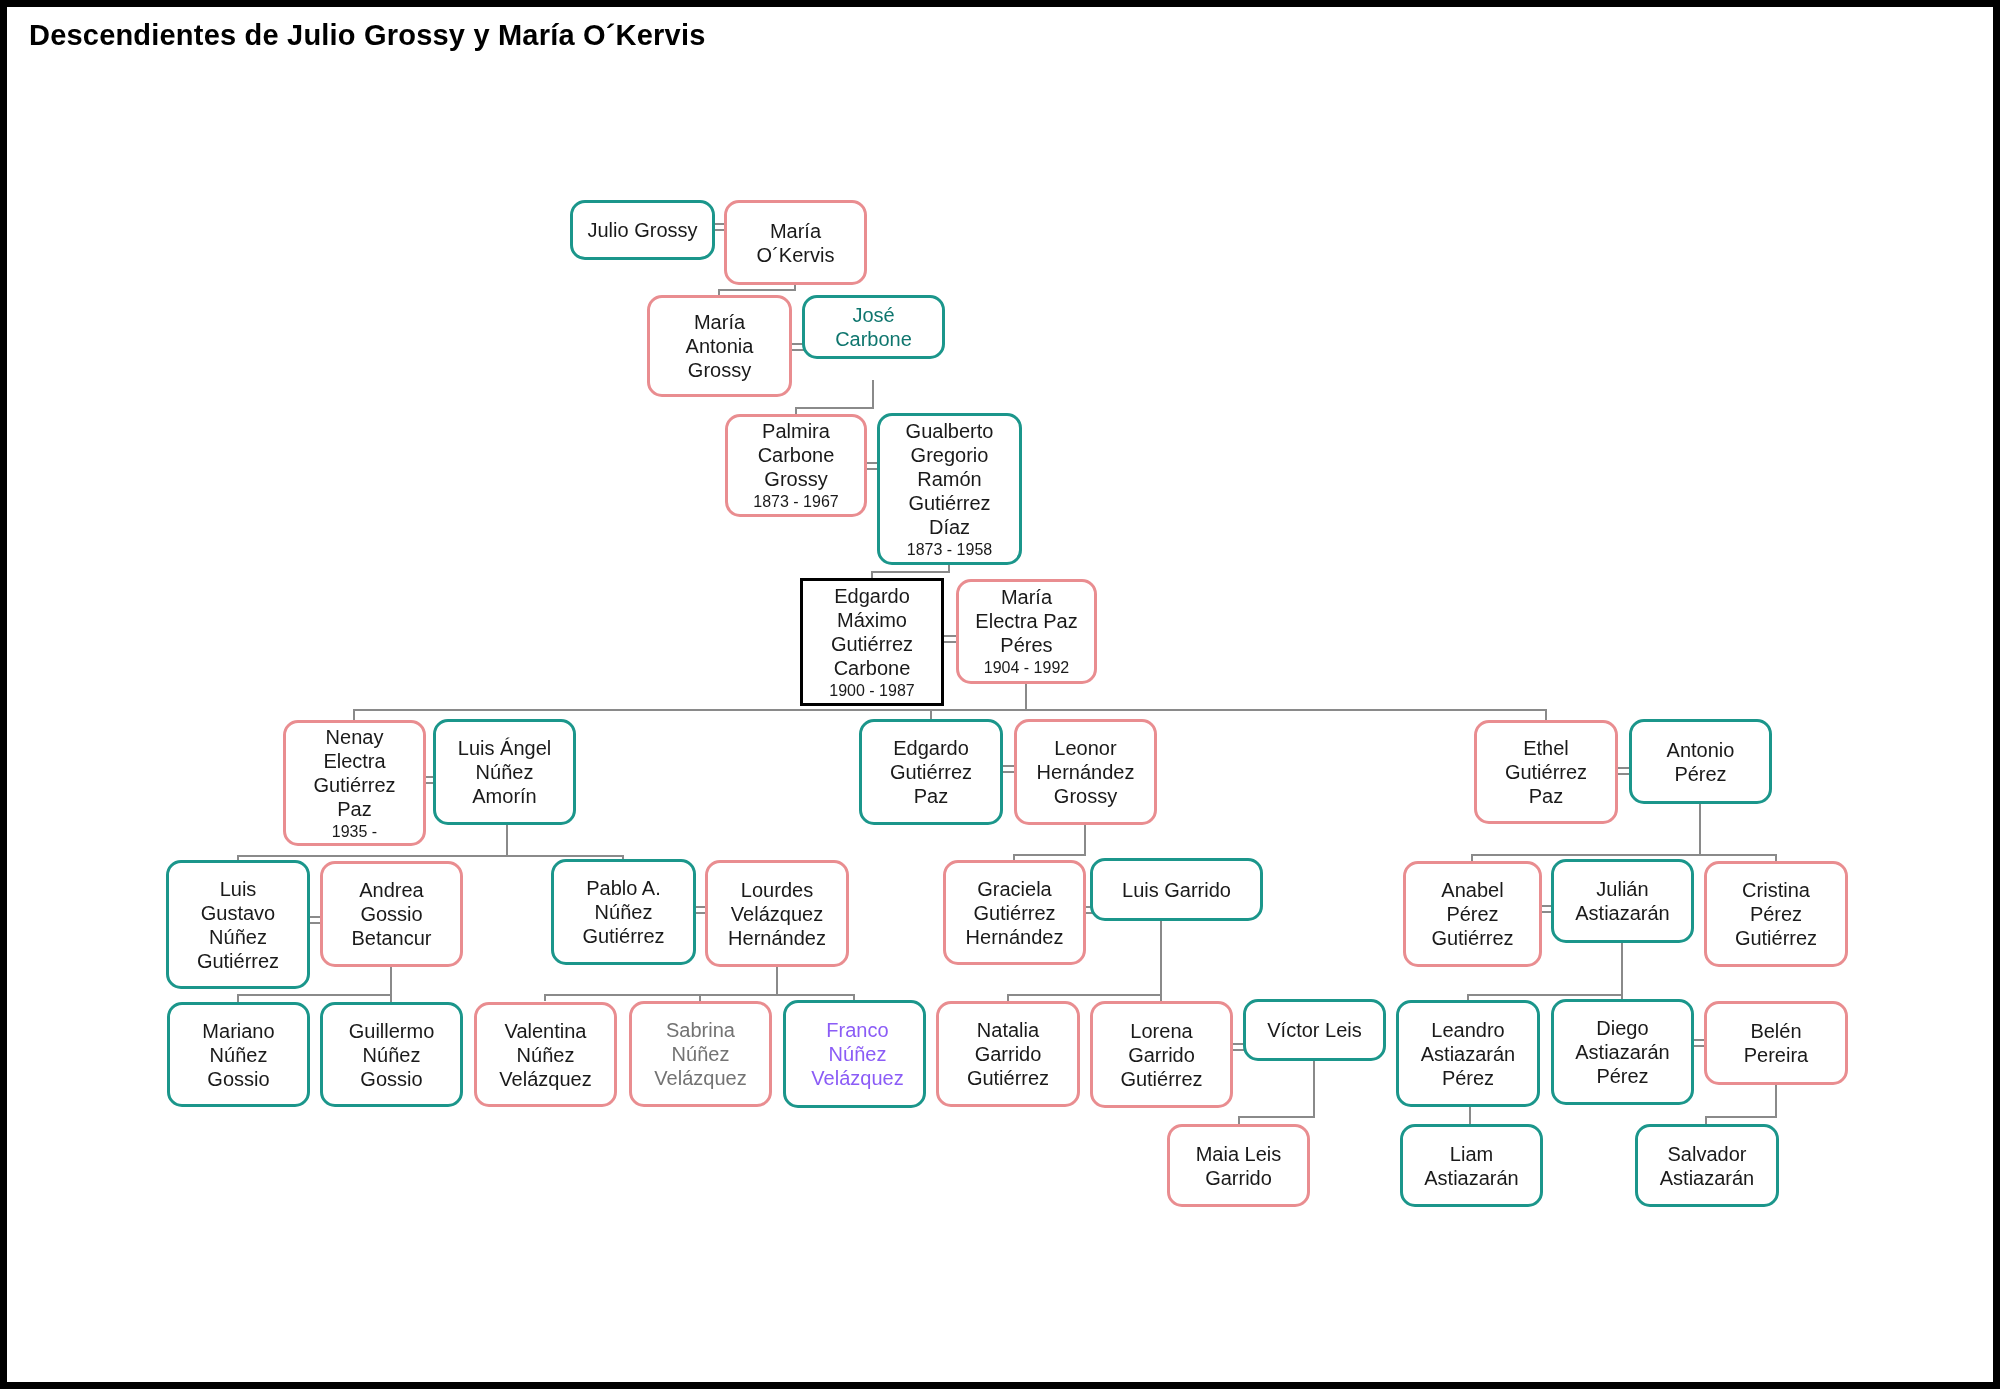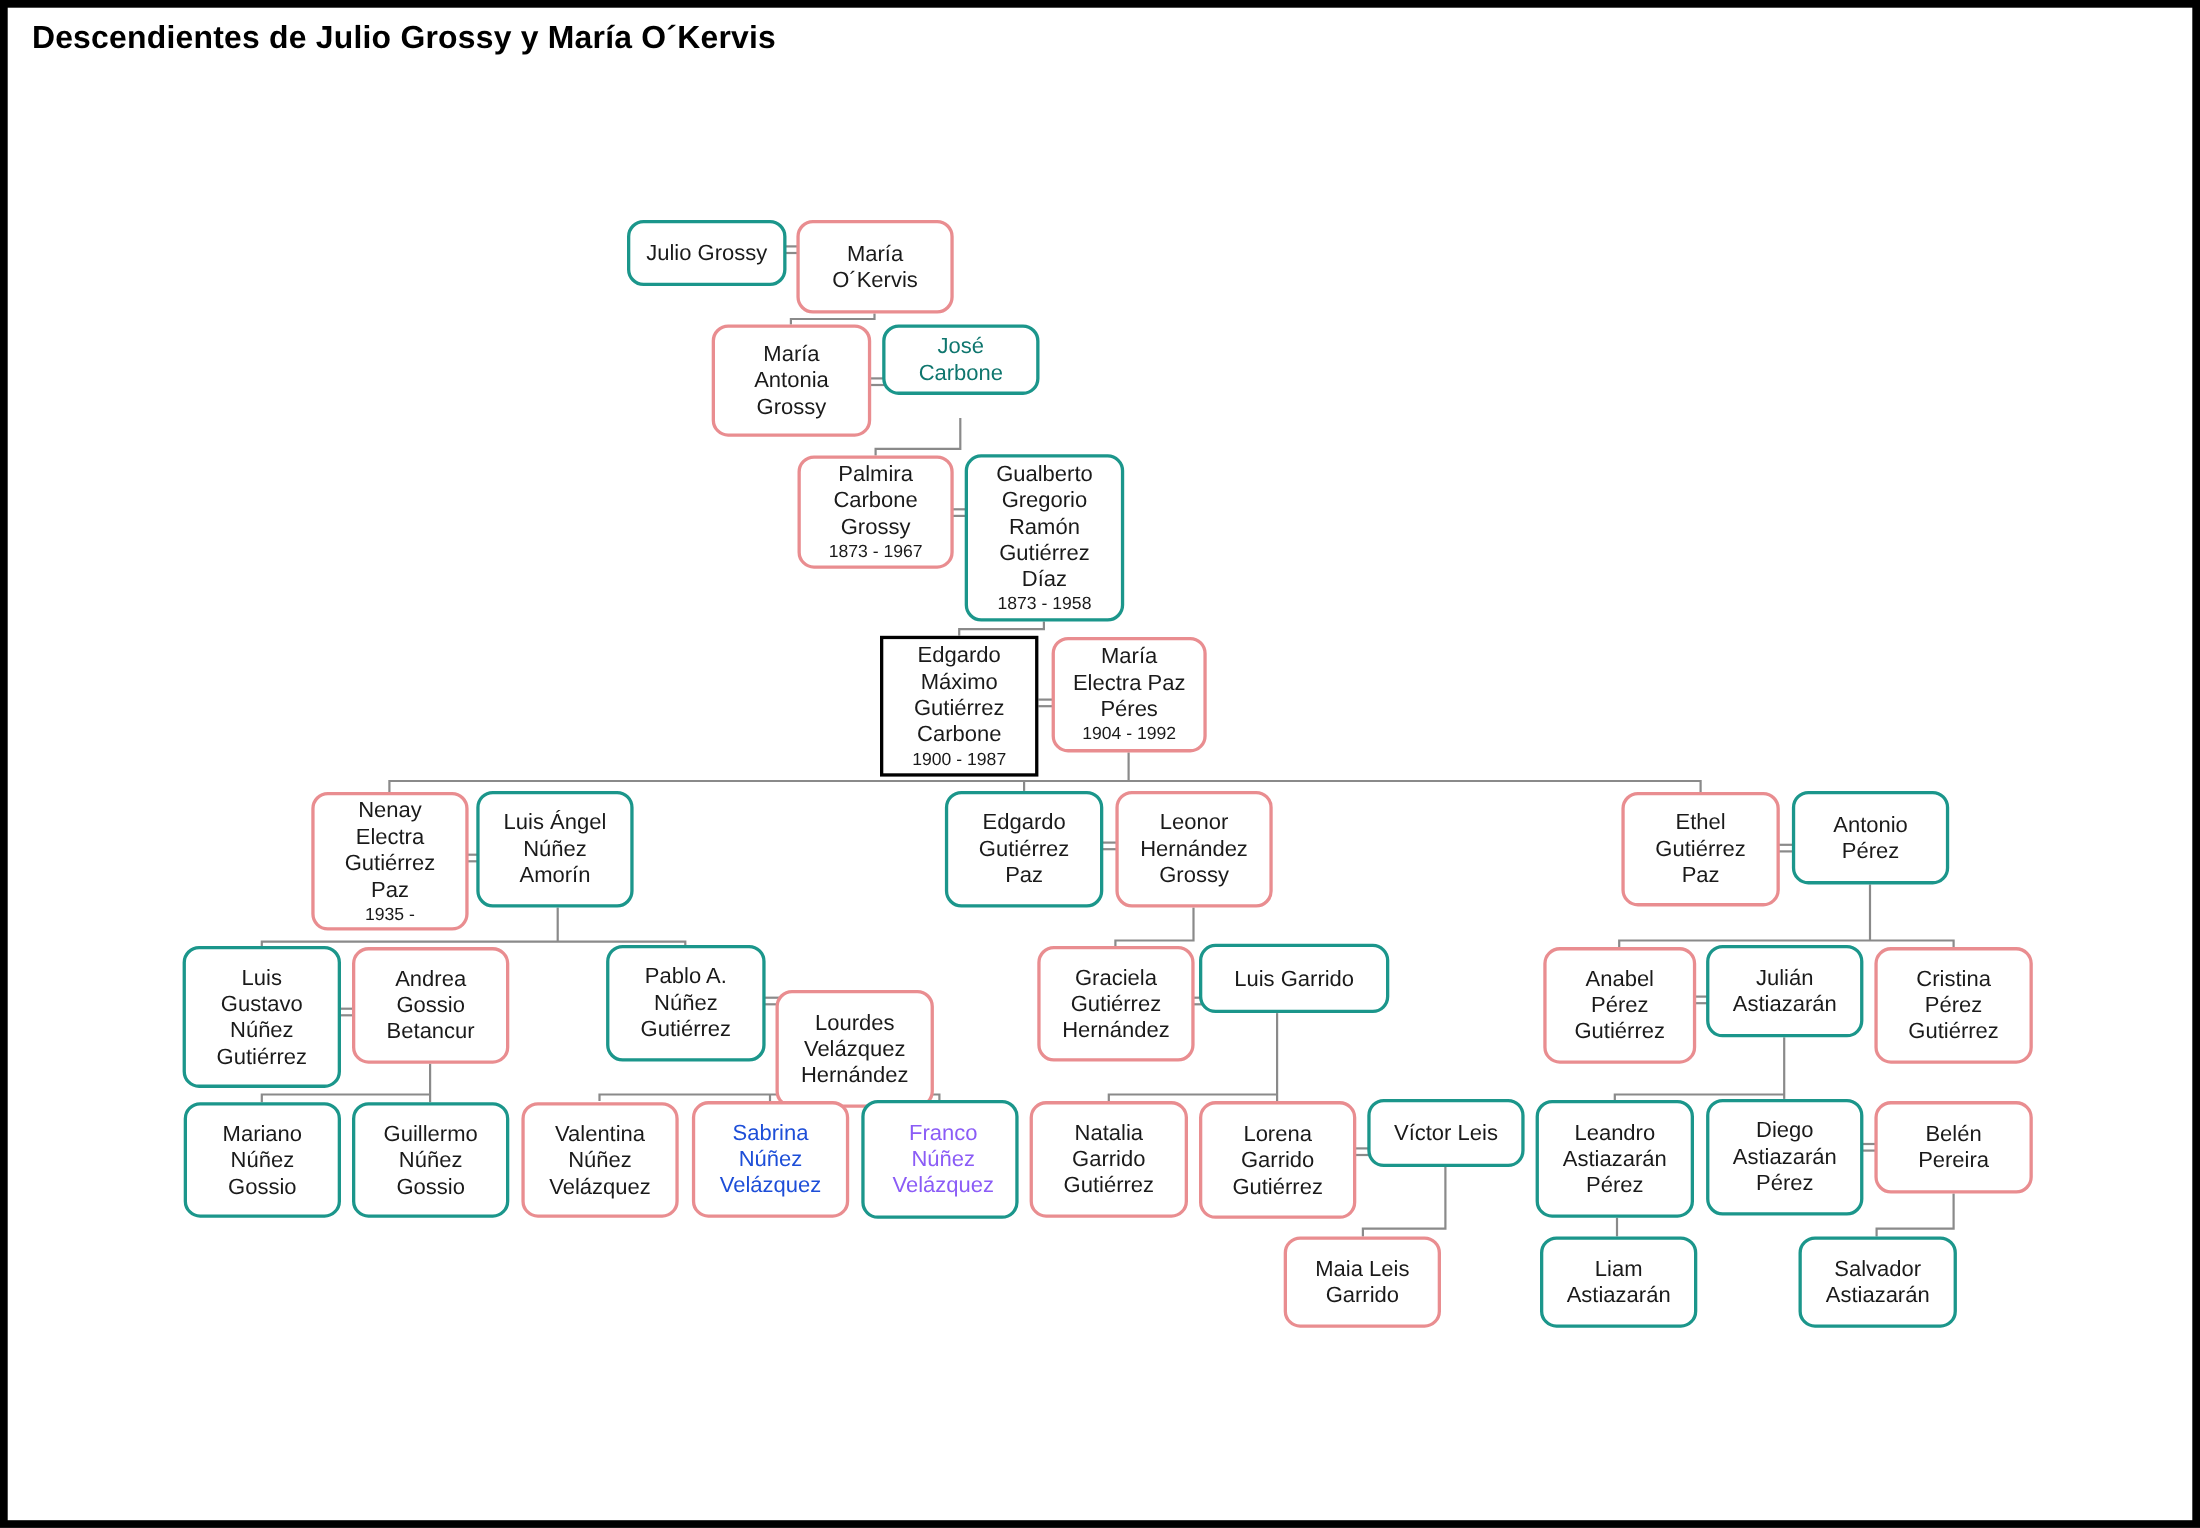--- a/index.html
+++ b/index.html
@@ -199,21 +199,21 @@
       <div class="person female" style="left: 313px; top: 854px; width: 143px; height: 106px; border-color: rgb(233, 141, 144); color: rgb(26, 26, 26);">
         <span class="name">Andrea
 Gossio
 Betancur</span>
       </div>
       <div class="person male" style="left: 544px; top: 852px; width: 145px; height: 106px; border-color: rgb(27, 150, 139); color: rgb(26, 26, 26);">
         <span class="name">Pablo A.
 Núñez
 Gutiérrez</span>
       </div>
-      <div class="person female" style="left: 698px; top: 853px; width: 144px; height: 107px; border-color: rgb(233, 141, 144); color: rgb(26, 26, 26); margin-top: 40px;">
+      <div class="person female" style="left: 698px; top: 853px; width: 144px; height: 107px; border-color: rgb(233, 141, 144); color: rgb(26, 26, 26);">
         <span class="name">Lourdes
 Velázquez
 Hernández</span>
       </div>
       <div class="person female" style="left: 936px; top: 853px; width: 143px; height: 105px; border-color: rgb(233, 141, 144); color: rgb(26, 26, 26);">
         <span class="name">Graciela
 Gutiérrez
 Hernández</span>
       </div>
       <div class="person male" style="left: 1083px; top: 851px; width: 173px; height: 63px; border-color: rgb(27, 150, 139); color: rgb(26, 26, 26);">
@@ -241,21 +241,21 @@
       <div class="person male" style="left: 313px; top: 995px; width: 143px; height: 105px; border-color: rgb(27, 150, 139); color: rgb(26, 26, 26);">
         <span class="name">Guillermo
 Núñez
 Gossio</span>
       </div>
       <div class="person female" style="left: 467px; top: 995px; width: 143px; height: 105px; border-color: rgb(233, 141, 144); color: rgb(26, 26, 26);">
         <span class="name">Valentina
 Núñez
 Velázquez</span>
       </div>
-      <div class="person female" style="left: 622px; top: 994px; width: 143px; height: 106px; border-color: rgb(233, 141, 144); color: #1d4ed8;">
+      <div class="person female" style="left: 622px; top: 994px; width: 143px; height: 106px; border-color: rgb(233, 141, 144); color: #737373;">
         <span class="name">Sabrina
 Núñez
 Velázquez</span>
       </div>
       <div class="person male" style="left: 776px; top: 993px; width: 143px; height: 108px; border-color: rgb(27, 150, 139); color: #8b5cf6; padding-left: 12px;">
         <span class="name">Franco
 Núñez
 Velázquez</span>
       </div>
       <div class="person female" style="left: 929px; top: 994px; width: 144px; height: 106px; border-color: rgb(233, 141, 144); color: rgb(26, 26, 26);">

